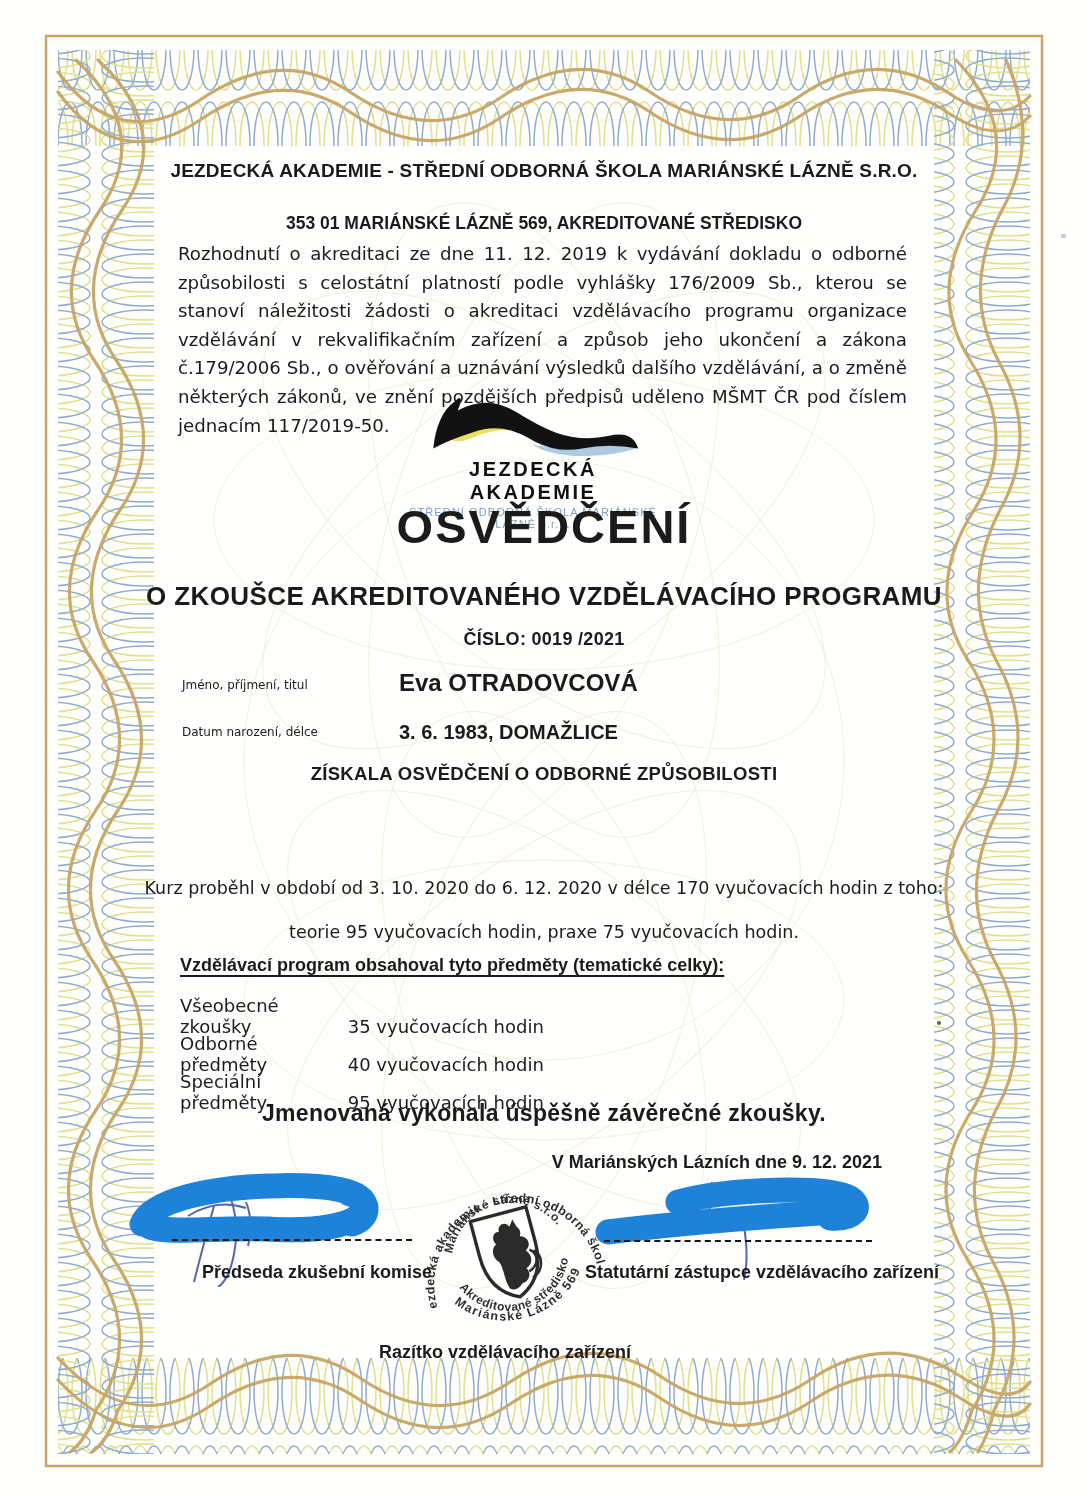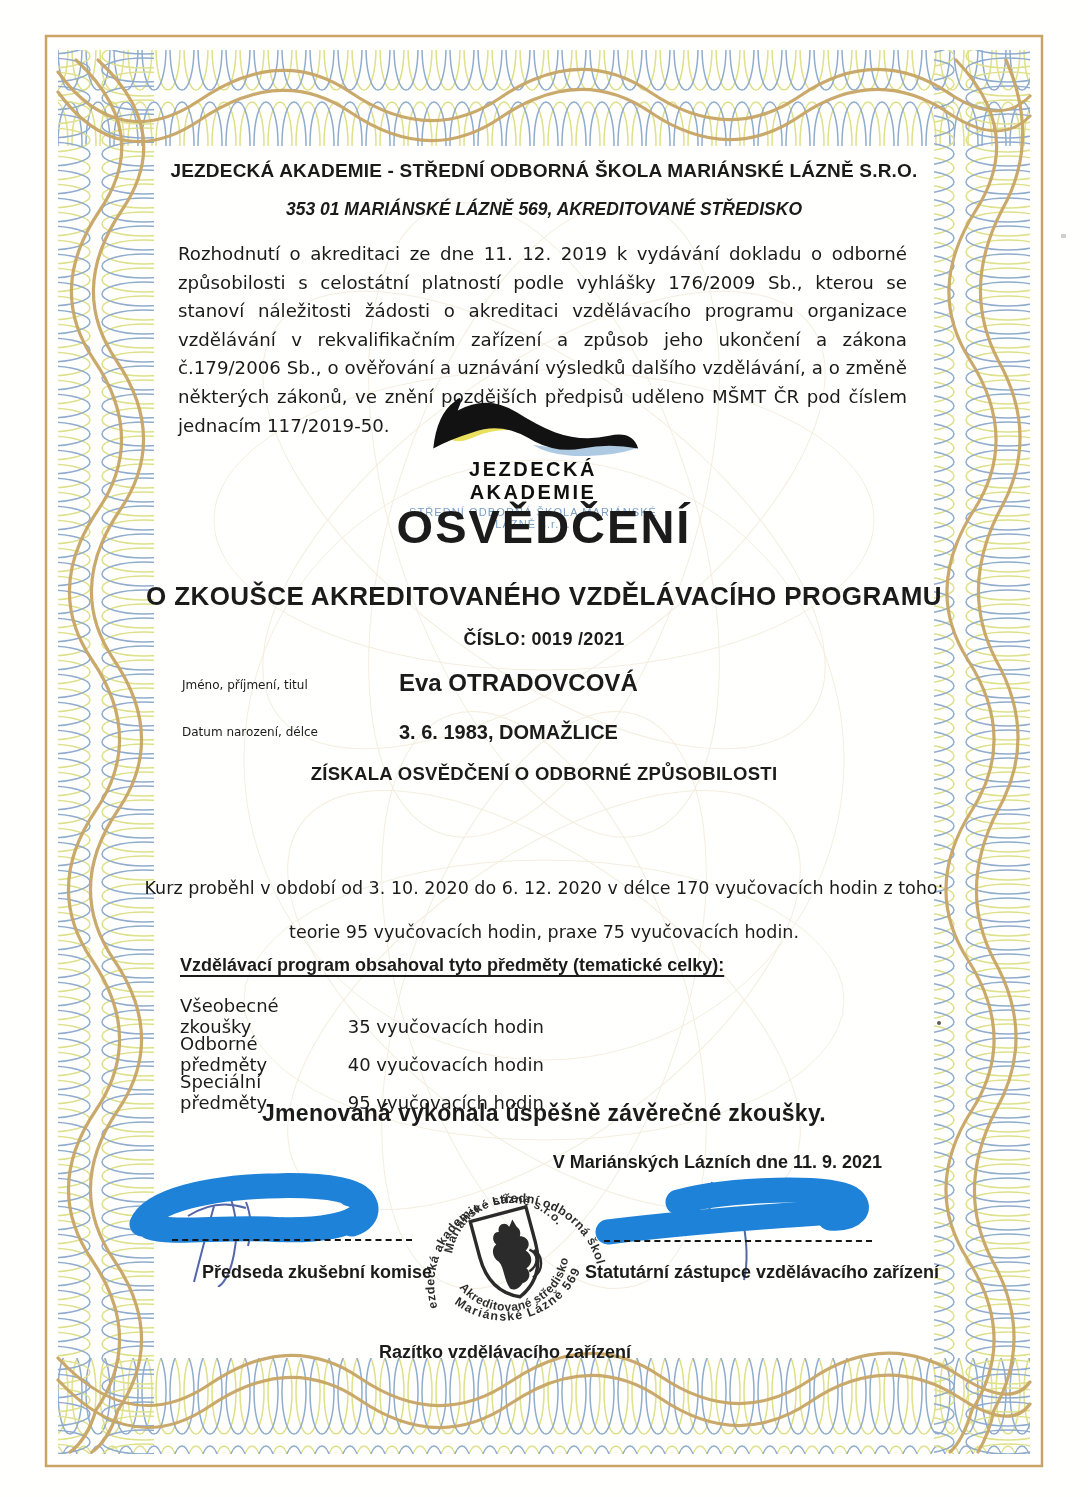--- a/index.html
+++ b/index.html
@@ -2,21 +2,21 @@
 <html><head>
 <meta charset="utf-8">
 <style>
   html,body{margin:0;padding:0;background:#ffffff;}
   .page{position:relative;width:1088px;height:1497px;background:#fffffe;overflow:hidden;
         font-family:"DejaVu Sans", sans-serif;color:#1b1b1b;}
   .abs{position:absolute;}
   .ctr{left:26px;width:1036px;text-align:center;}
   .bold{font-weight:bold;font-family:"Liberation Sans", sans-serif;}
   .hdr1{top:160px;font-size:19px;letter-spacing:.2px;}
-  .hdr2{top:199px;font-size:17.5px;font-style:italic;}
+  .hdr2{top:213px;font-size:17.5px;}
   .para{left:178px;top:240px;width:729px;font-size:18.2px;line-height:28.6px;text-align:justify;}
   .logo-wrap{left:408px;top:392px;width:250px;text-align:center;}
   .logo-title{font-family:"Liberation Sans",sans-serif;font-weight:bold;font-size:20px;letter-spacing:2.5px;color:#101010;margin-top:-2px;}
   .logo-sub{font-family:"Liberation Sans",sans-serif;font-weight:normal;font-size:11px;letter-spacing:1.1px;color:#7aa0c6;margin-top:2px;}
   .t-main{top:499px;font-size:47px;letter-spacing:2px;}
   .t-sub{top:581px;font-size:26px;letter-spacing:.4px;}
   .t-num{top:629px;font-size:18px;letter-spacing:.3px;}
   .lbl{font-size:12px;}
   .name-lbl{left:182px;top:678px;}
   .name-val{left:399px;top:669px;font-size:24px;}
@@ -137,21 +137,21 @@
     <span class="subj-label">Odborné předměty</span>
     <span class="subj-hours">40 vyučovacích hodin</span>
   </div>
   <div class="abs subj-row" style="top:1071px">
     <span class="subj-label">Speciální předměty</span>
     <span class="subj-hours">95 vyučovacích hodin</span>
   </div>
 
   <div class="abs ctr bold result">Jmenovaná vykonala úspěšně závěrečné zkoušky.</div>
 
-  <div class="abs bold place-date">V Mariánských Lázních dne 11. 9. 2021</div>
+  <div class="abs bold place-date">V Mariánských Lázních dne 9. 12. 2021</div>
 
   <svg class="abs" style="left:118px;top:1172px" width="270" height="115" viewBox="0 0 270 115">
     <g fill="none" stroke="#5566a8" stroke-width="2">
       <path d="M96,34 q-12,44 -20,76"></path>
       <path d="M112,24 q10,28 4,58 q-5,26 -16,33"></path>
       <path d="M70,44 q28,-18 58,-8"></path>
       <path d="M128,30 q8,20 2,44"></path>
     </g>
     <g fill="none" stroke="#1d82d8" stroke-width="25" stroke-linecap="round" stroke-linejoin="round">
       <path d="M24,52 C34,28 92,16 150,14 C208,12 250,18 246,36 C242,54 196,60 150,57 C102,55 50,62 32,55"></path>

